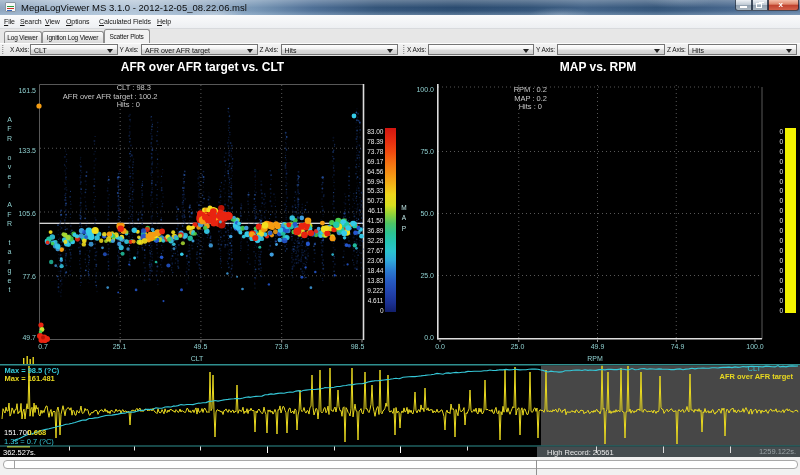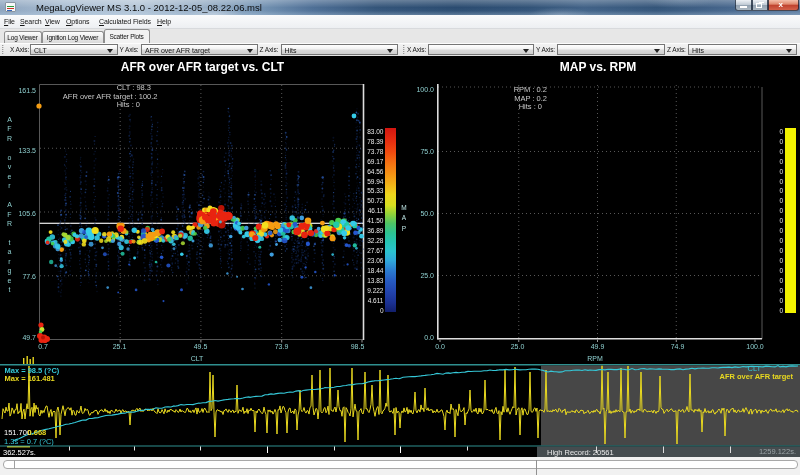--- a/index.html
+++ b/index.html
@@ -24,21 +24,21 @@
  background:linear-gradient(to right,#8ca3bd 0%,#a9bed3 9%,#b3c5d7 17%,#96adc5 25%,#7292b2 32%,#486a92 39%,#2c4e74 47%,#22446a 57%,#2a4c72 66%,#3a5c82 73%,#2c4e74 82%,#3f6087 91%,#54759b 100%); }
 #titlebar::after { content:""; position:absolute; left:0; top:0; width:100%; height:100%;
  background:radial-gradient(ellipse 40px 10px at 215px 14px, rgba(255,255,255,0.30), rgba(255,255,255,0) 70%),
   radial-gradient(ellipse 45px 11px at 560px 15px, rgba(235,245,255,0.22), rgba(255,255,255,0) 70%),
   radial-gradient(ellipse 50px 12px at 680px 0px, rgba(220,235,250,0.12), rgba(255,255,255,0) 70%),
   linear-gradient(to bottom, rgba(255,255,255,0.30), rgba(255,255,255,0.04) 50%, rgba(170,195,220,0.10) 72%, rgba(190,212,232,0.38) 100%); }
 #ticon { left:5px; top:2px; width:11px; height:10px; background:#f6f8fa; border:1px solid #8a96a2; border-radius:1px; z-index:3; }
 #ticon .l1 { position:absolute; left:1px; top:2.5px; width:7px; height:1px; background:#2a9a3a; }
 #ticon .l2 { position:absolute; left:1px; top:5px; width:7px; height:1px; background:#cc3322; }
 #ticon .l3 { position:absolute; left:1px; top:7px; width:5px; height:1px; background:#3366bb; }
-#ttext { left:36px; top:2px; font-size:9.5px; color:#0b0b0b; z-index:3; }
+#ttext { left:21px; top:2px; font-size:9.5px; color:#0b0b0b; z-index:3; }
 .wbtn { top:0; height:10.5px; z-index:3; border:1px solid rgba(15,30,50,0.75); border-top:none; }
 #bmin { left:734.5px; width:17.5px; background:linear-gradient(#eef2f6 0%,#c2ccd6 45%,#93a2b1 52%,#aab7c2 100%); border-radius:0 0 0 3px; }
 #bmax { left:752px; width:15.5px; background:linear-gradient(#eef2f6 0%,#c2ccd6 45%,#93a2b1 52%,#aab7c2 100%); }
 #bclose { left:767.5px; width:31.5px; background:linear-gradient(#f4c0ac 0%,#e08a70 40%,#c14430 55%,#d3614a 100%); border-radius:0 0 3px 0; }
 #bmin i { position:absolute; left:4.5px; top:5.5px; width:7px; height:2px; background:#fff; }
 #bmax i { position:absolute; left:3px; top:3px; width:6px; height:4.5px; border:1.3px solid #fff; background:rgba(200,210,220,0.25); }
 #bmax b { position:absolute; left:5.5px; top:1.5px; width:5px; height:1.5px; border:1.3px solid #fff; border-bottom:none; }
 #bclose i { position:absolute; left:10px; top:0px; color:#fff; font-size:8px; font-weight:bold; font-style:normal; }
 
 #menubar { left:0; top:14.5px; width:800px; height:14px; background:linear-gradient(#fafbfc,#edeff2); border-bottom:1px solid #d8dadd; }

